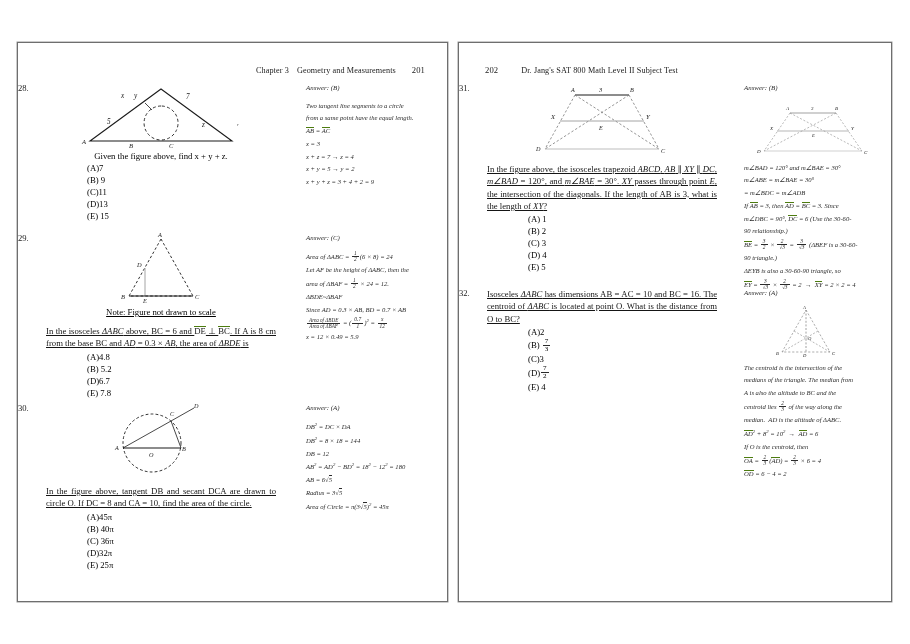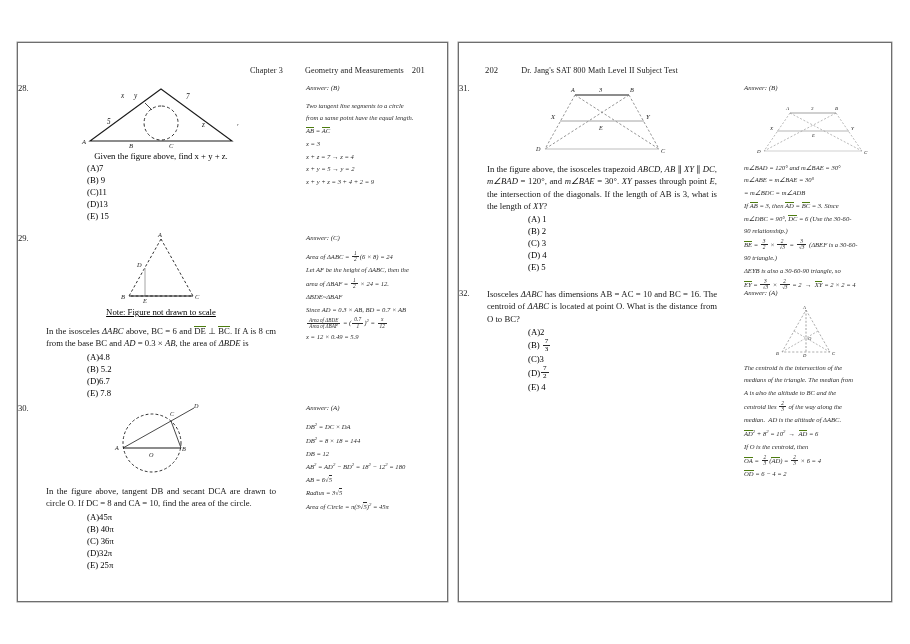--- a/index.html
+++ b/index.html
@@ -30,22 +30,22 @@
   
   .runhead {
     position: absolute;
     font-size: 8.2px;
     color: #1b1b1b;
     white-space: nowrap;
     letter-spacing: .1px;
   }
   .runhead .folio { font-size: 8.6px; }
   #rh-left  { top: 22px; right: 22px; text-align: right; }
-  #rh-left .ch { margin-right: 22px; }
-  #rh-left .folio { margin-left: 8px; }
+  #rh-left .ch { margin-right: 8px; }
+  #rh-left .folio { margin-left: 16px; }
   #rh-right { top: 22px; left: 26px; }
   #rh-right .folio { margin-right: 23px; }
 
   
   .problem {
     position: absolute;
     width: 100%;
   }
   .qcol {
     position: absolute;
@@ -70,20 +70,21 @@
     font-size: 8.6px;
     color: #1b1b1b;
     text-align: left;
   }
   .qbody {
     margin-left: 28px;
     font-size: 8.7px;
     line-height: 1.42;
     color: #151515;
     text-align: justify;
+    text-decoration: underline;
   }
   .qbody i, .acol i { font-style: italic; }
 
   .figwrap {
     margin-left: 28px;
     text-align: center;
   }
   .caption {
     margin-left: 28px;
     text-align: center;

